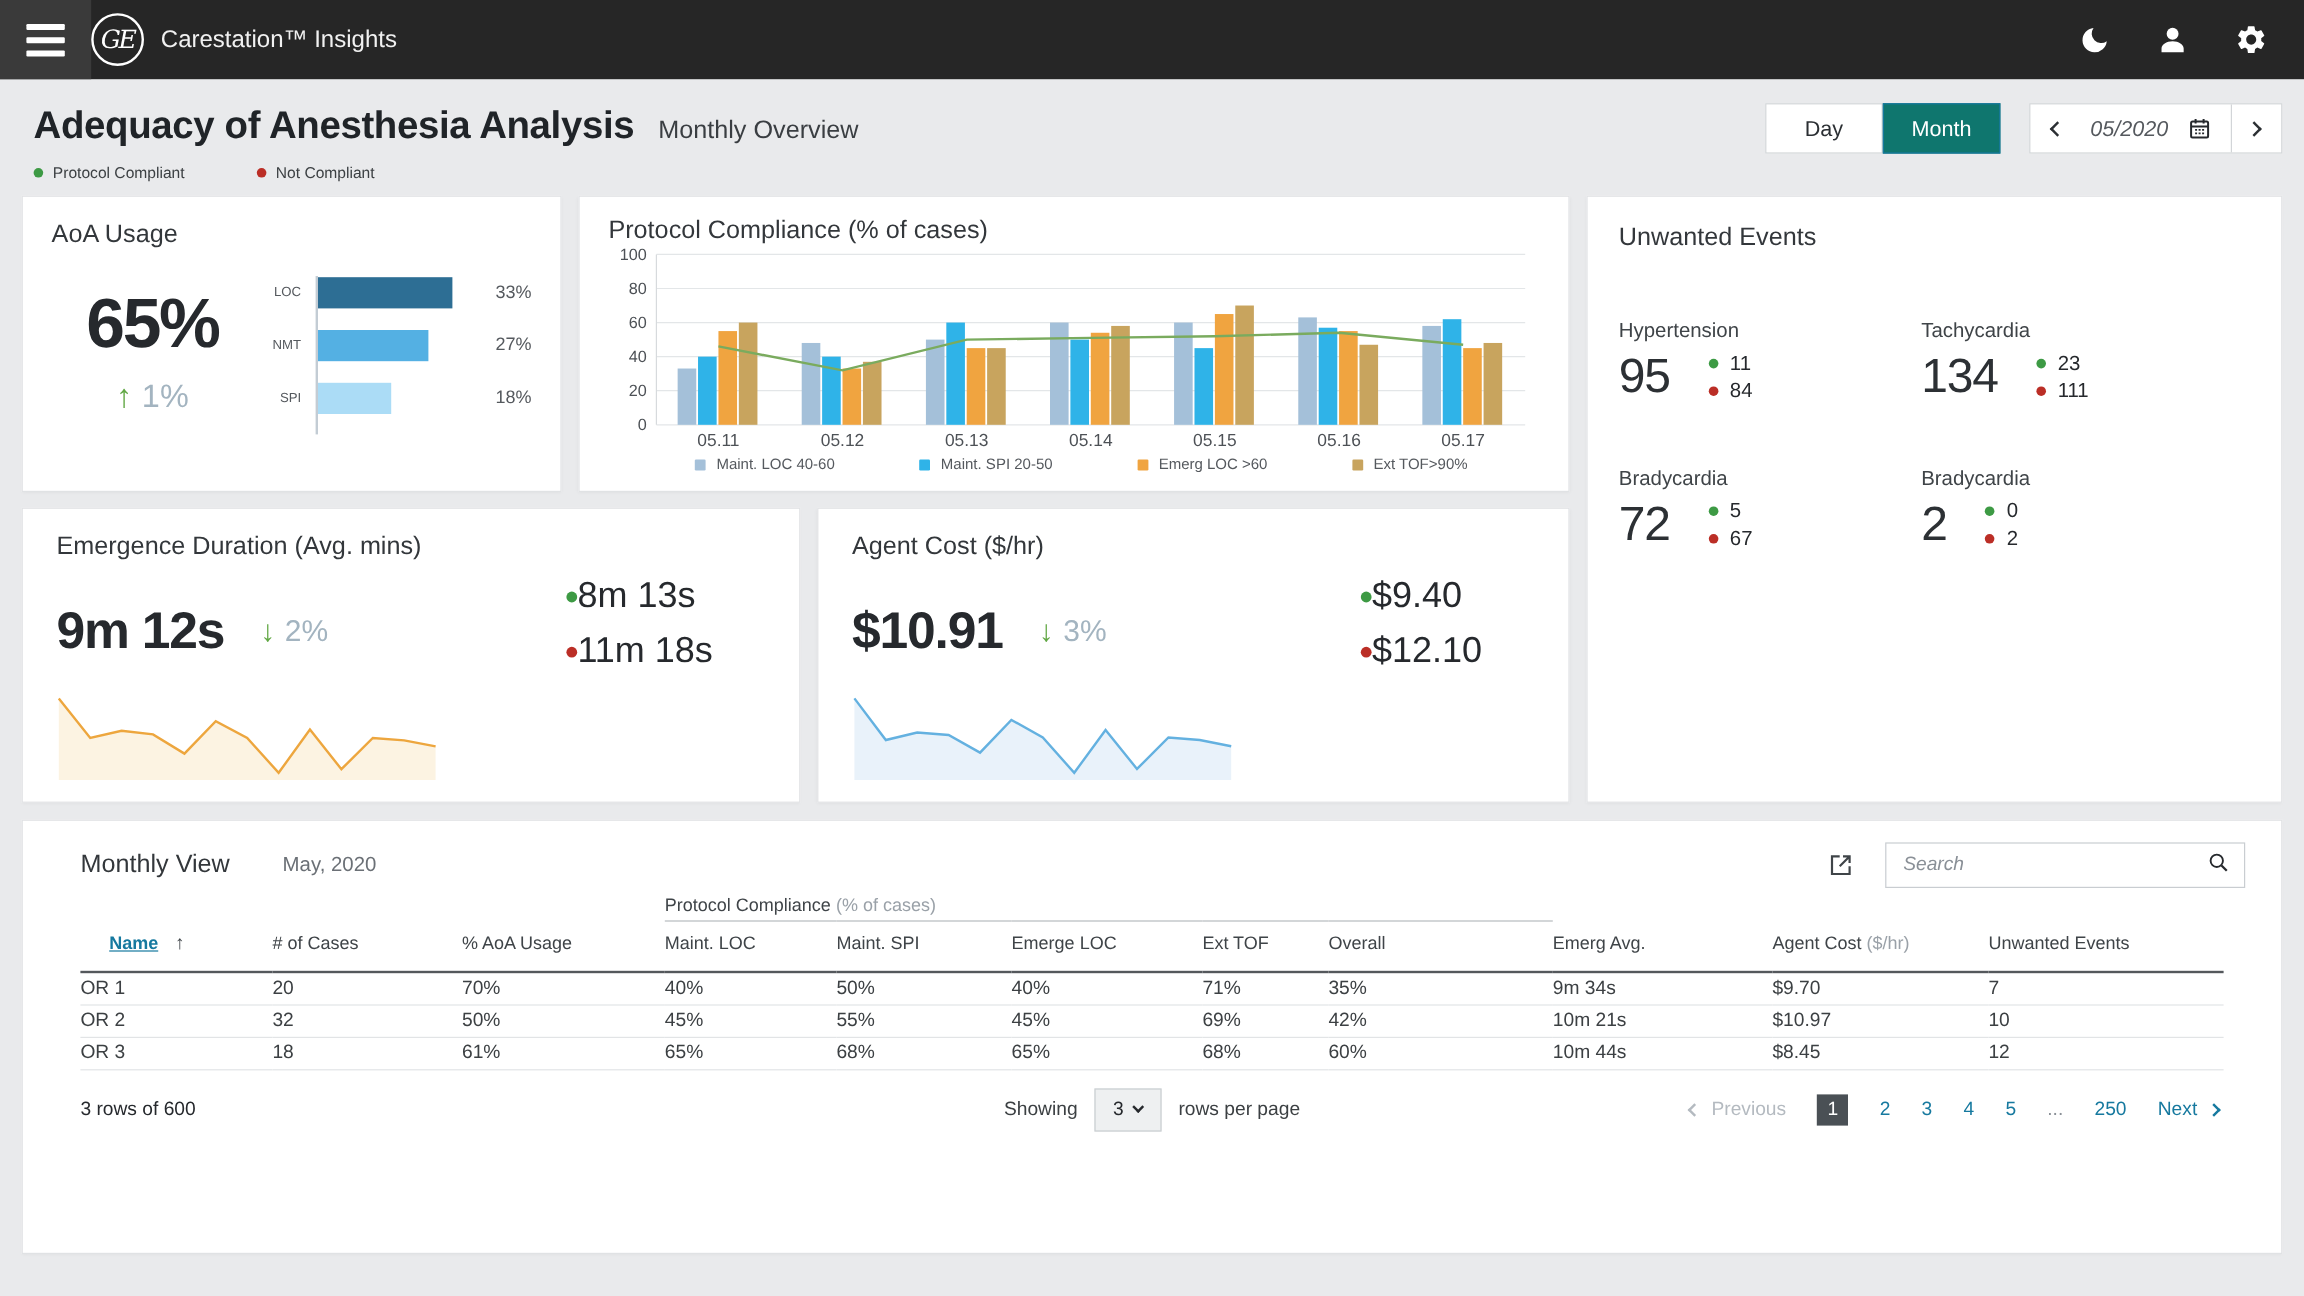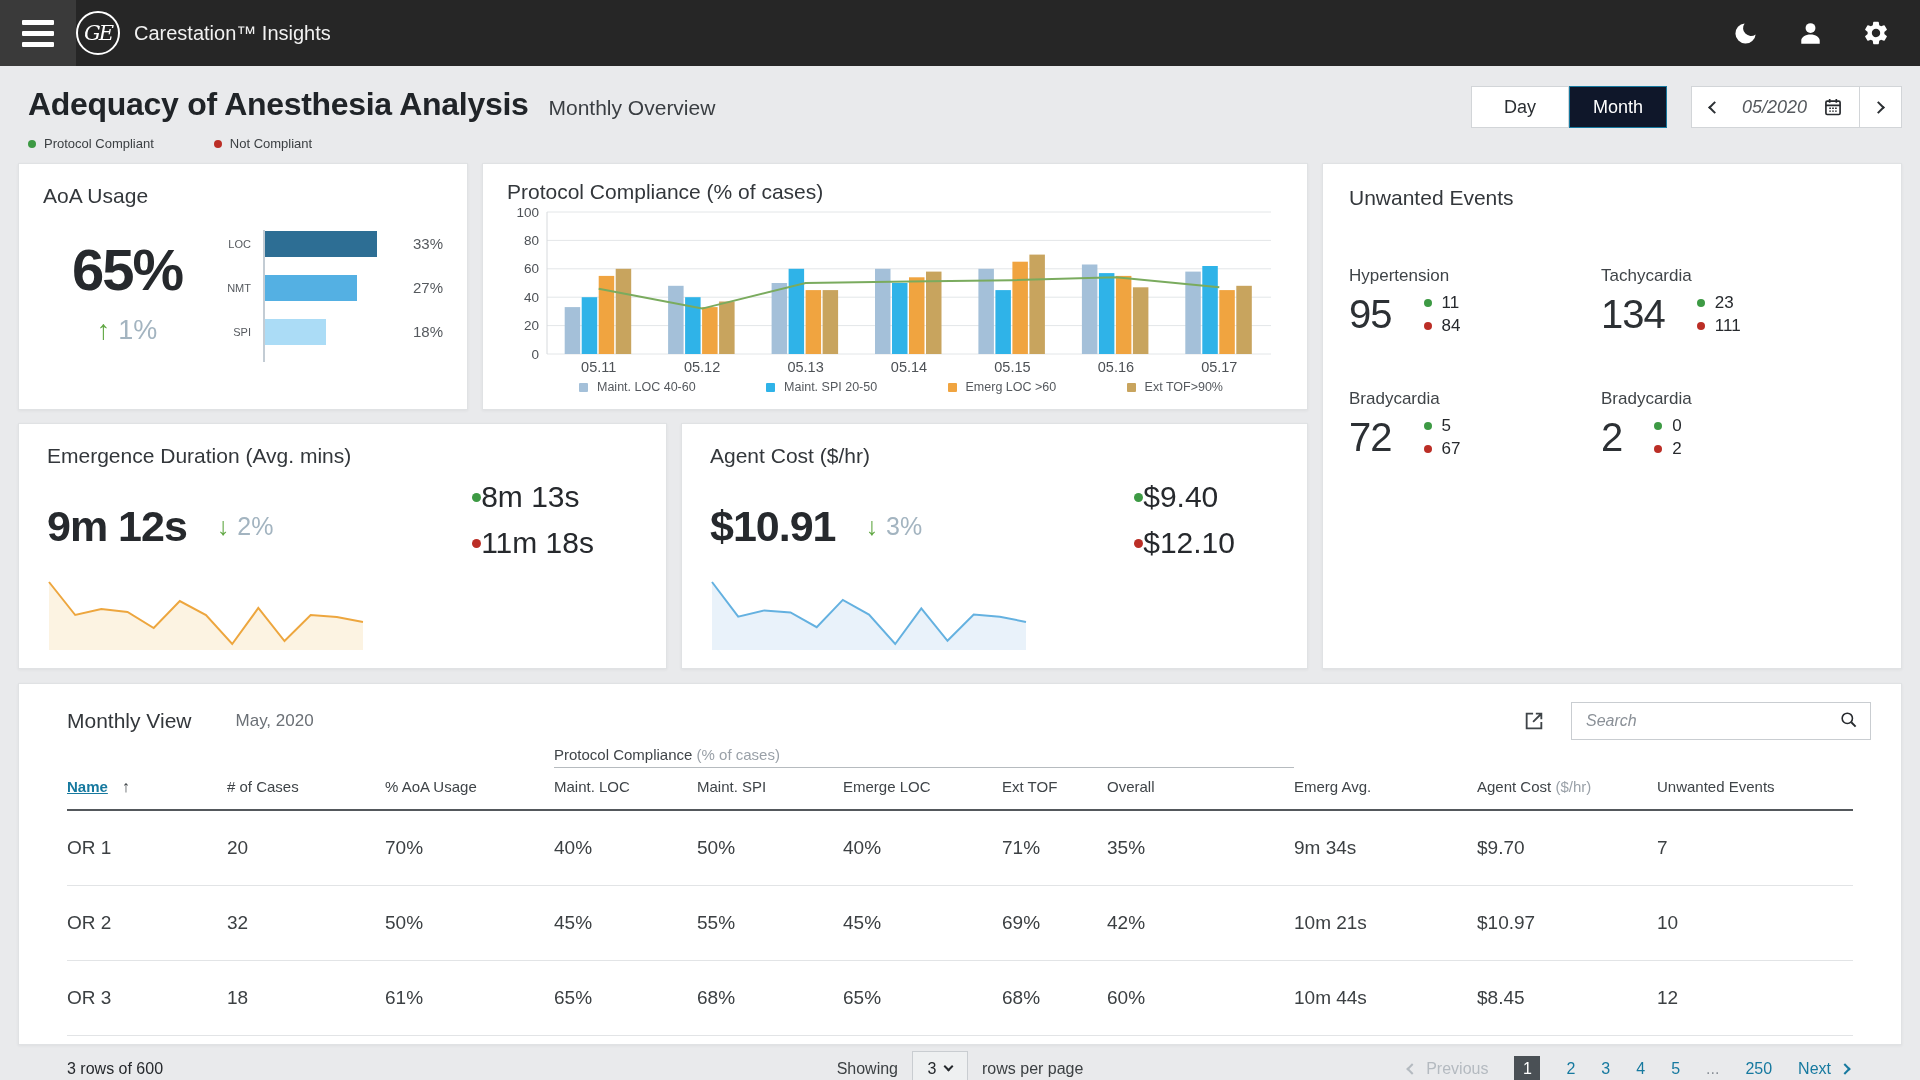--- a/index.html
+++ b/index.html
@@ -22,21 +22,21 @@
   .nav-icons svg { display:block; cursor:pointer; }
   
   .page-header { display:flex; align-items:flex-start; padding:20px 18px 0 28px; }
   .title-block { display:flex; align-items:baseline; gap:20px; }
   .page-title { font-size:32px; font-weight:700; color:#202428; margin:0; letter-spacing:-0.3px; }
   .page-subtitle { font-size:21px; color:#3a3e42; }
   .controls { margin-left:auto; display:flex; gap:24px; }
   .toggle { display:flex; height:42px; }
   .toggle-btn { min-width:98px; padding:0 18px; display:flex; align-items:center; justify-content:center;
     font-size:18px; background:#fff; border:1px solid #d2d5d8; color:#2b2f33; cursor:pointer; }
-  .toggle-btn.active { background:#0f172a; border-color:#16799f; color:#fff; }
+  .toggle-btn.active { background:#0f766e; border-color:#16799f; color:#fff; }
   .datepicker { height:42px; background:#fff; border:1px solid #d2d5d8; display:flex; align-items:center; }
   .dp-chev { width:42px; height:100%; display:flex; align-items:center; justify-content:center;
     cursor:pointer; color:#2b2f33; }
   .dp-chev.right { border-left:1px solid #d2d5d8; }
   .dp-value { font-style:italic; color:#55595e; font-size:18px; padding:0 16px 0 8px; cursor:pointer; }
   .dp-cal { padding-right:16px; display:flex; align-items:center; cursor:pointer; color:#26292d; }
   .chev { display:inline-block; width:9px; height:9px; border:solid currentColor;
     border-width:0 2.5px 2.5px 0; }
   .chev.left  { transform:rotate(135deg); margin-left:4px; }
   .chev.right { transform:rotate(-45deg); margin-right:4px; }
@@ -106,23 +106,23 @@
     display:flex; align-items:center; padding:0 12px; background:#fff; }
   .search-box input { border:none; outline:none; flex:1; font-size:16px;
     font-family:"Liberation Sans", sans-serif; color:#3c4043; background:transparent; }
   .search-box input::placeholder { font-style:italic; color:#8a9097; }
   table { width:calc(100% - 96px); margin:2px 48px 0; border-collapse:collapse; table-layout:fixed; }
   .group-row th { padding:0 0 4px; font-weight:400; font-size:15px; text-align:left; }
   .group-th { border-bottom:1px solid #b6bbbf; color:#3f4448; }
   .gray { color:#9aa1a8; }
   .cols-row th { text-align:left; font-weight:400; font-size:15px; color:#3f4448;
     padding:10px 0 13px; border-bottom:2px solid #54585c; cursor:pointer; }
-  .name-link { color:#16799f; font-weight:700; text-decoration:underline; }
+  .name-link { color:#16799f; font-weight:700; text-decoration:underline;margin-left:24px; }
   .sort-arrow { margin-left:14px; color:#3f4448; font-size:16px; }
-  tbody td { font-size:19px; color:#3c4043; padding:26px 0; border-bottom:1px solid #e2e4e6; }
+  tbody td { font-size:16px; color:#3c4043; padding:4px 0; border-bottom:1px solid #e2e4e6; }
   
   .monthly-footer { display:flex; align-items:center; padding:15px 48px 0; }
   .rows-info { flex:1; font-size:16px; color:#26292d; }
   .showing-group { display:flex; align-items:center; font-size:16px; color:#3c4043; }
   .pp-select { width:56px; height:36px; border:1px solid #c9cdd1; background:#eef0f1;
     display:flex; align-items:center; justify-content:center; gap:9px; margin:0 14px;
     cursor:pointer; color:#26292d; }
   .pagination { flex:1; display:flex; justify-content:flex-end; align-items:center; gap:26px;
     font-size:16px; color:#16799f; }
   .pag-prev { color:#b4bac0; display:flex; align-items:center; gap:10px; cursor:pointer; }

